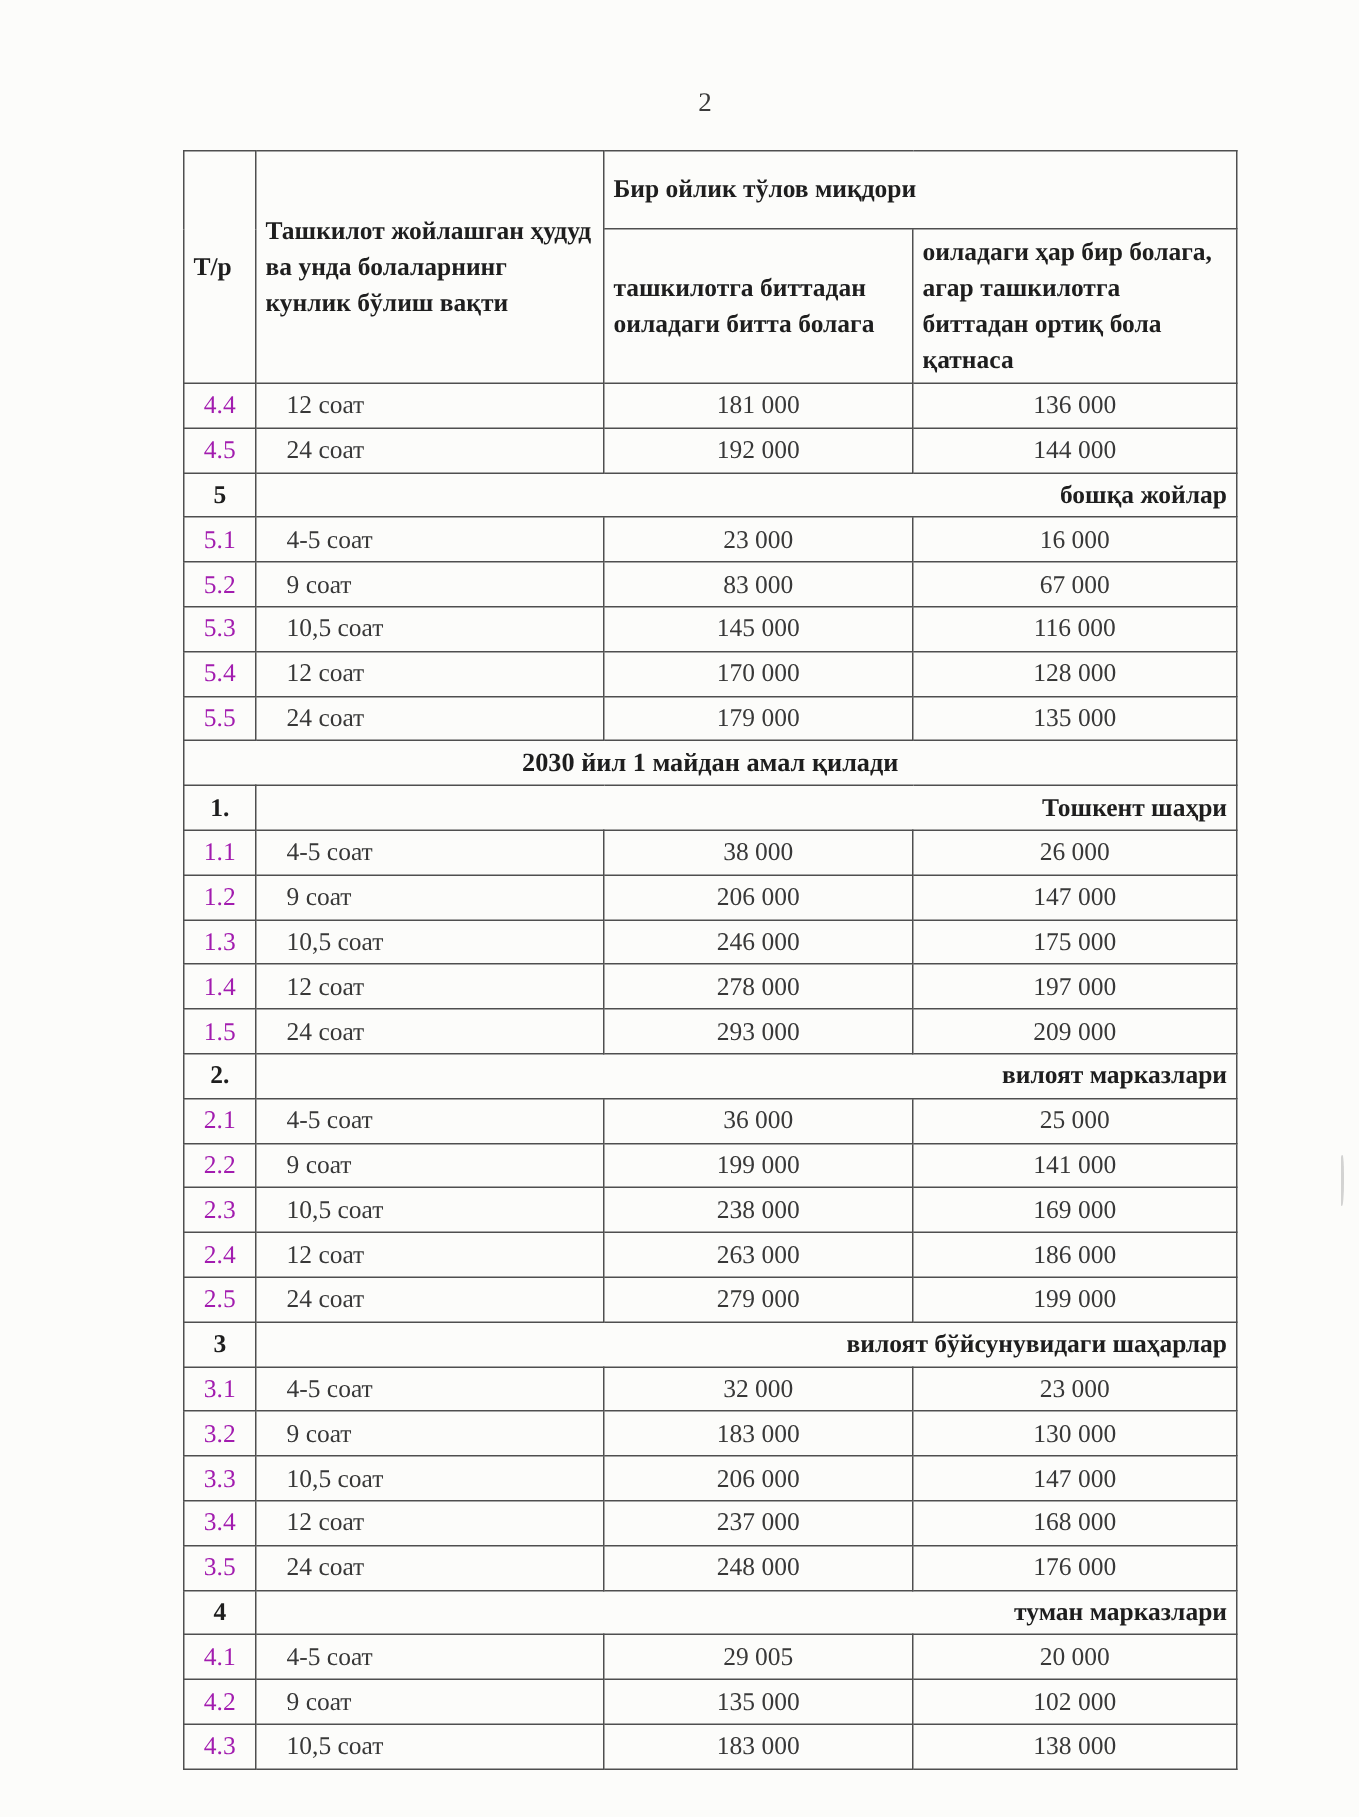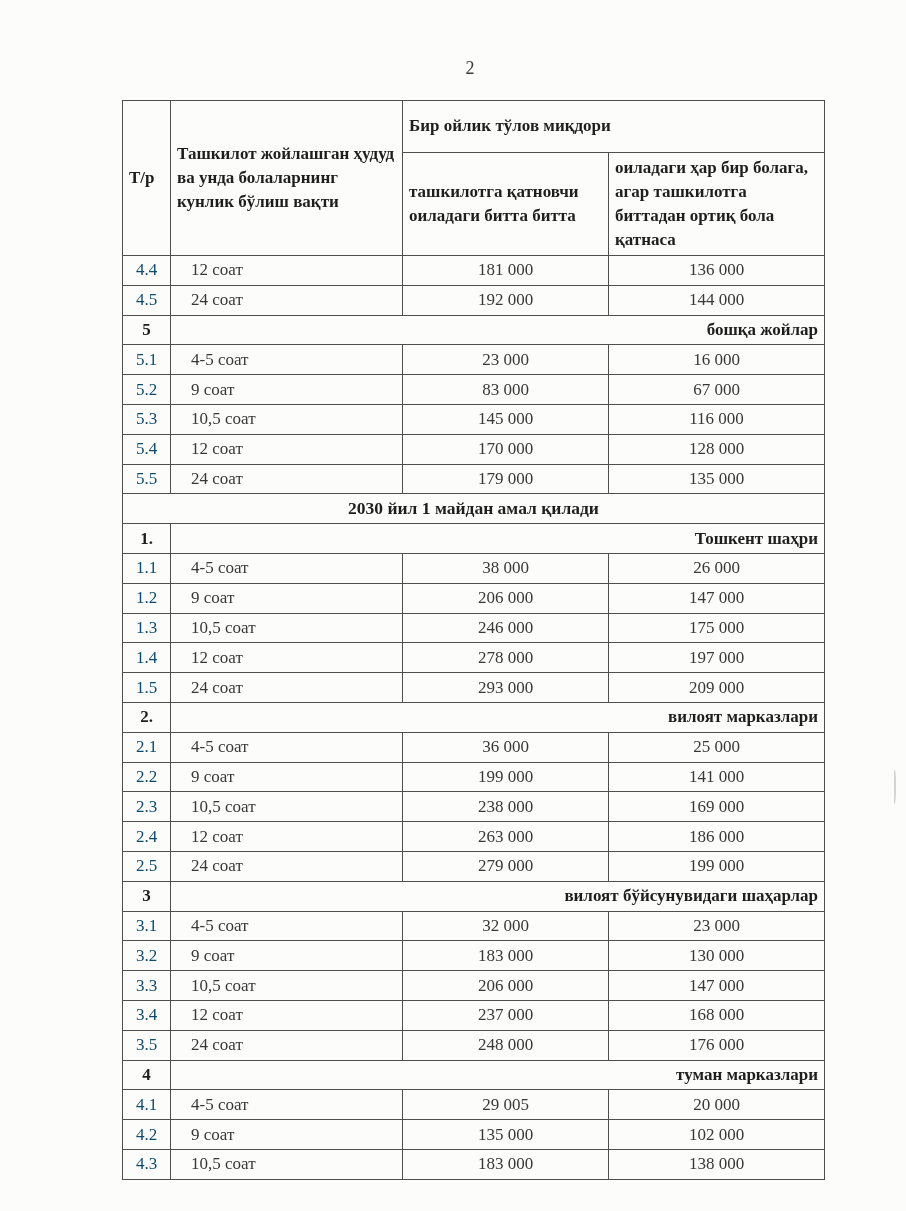--- a/index.html
+++ b/index.html
@@ -50,21 +50,21 @@
     line-height: 1.42;
   }
   tr.hdr-row1 { height: 52px; }
   tr.hdr-row2 { height: 103px; }
   .th-group { font-size: 17.5px; }
   .th-single, .th-multi { font-size: 16.5px; padding: 2px 4px; }
   tr.data-row, tr.section-row, tr.fullspan-row { height: 29.8px; }
   td.cell-num {
     text-align: center;
     font-size: 17px;
-    color: #0c4a6e;
+    color: #a21caf;
   }
   td.cell-time {
     text-align: left;
     padding-left: 20px;
     font-size: 17px;
     color: #383838;
     margin-top: 14px;
   }
   td.cell-money {
     text-align: center;
@@ -106,21 +106,21 @@
       <col style="width:206px">
       <col style="width:216px">
     </colgroup>
     <thead>
       <tr class="hdr-row1">
         <th rowspan="2" class="th-num">Т/р</th>
         <th rowspan="2" class="th-area">Ташкилот жойлашган ҳудуд ва унда болаларнинг кунлик бўлиш вақти</th>
         <th colspan="2" class="th-group">Бир ойлик тўлов миқдори</th>
       </tr>
       <tr class="hdr-row2">
-        <th class="th-single">ташкилотга қатновчи оиладаги битта битта</th>
+        <th class="th-single">ташкилотга биттадан оиладаги битта болага</th>
         <th class="th-multi">оиладаги ҳар бир болага, агар ташкилотга биттадан ортиқ бола қатнаса</th>
       </tr>
     </thead>
     <tbody>
   <tr class="data-row">
     <td class="cell-num">4.4</td>
     <td class="cell-time">12 соат</td>
     <td class="cell-money">181 000</td>
     <td class="cell-money">136 000</td>
   </tr>

